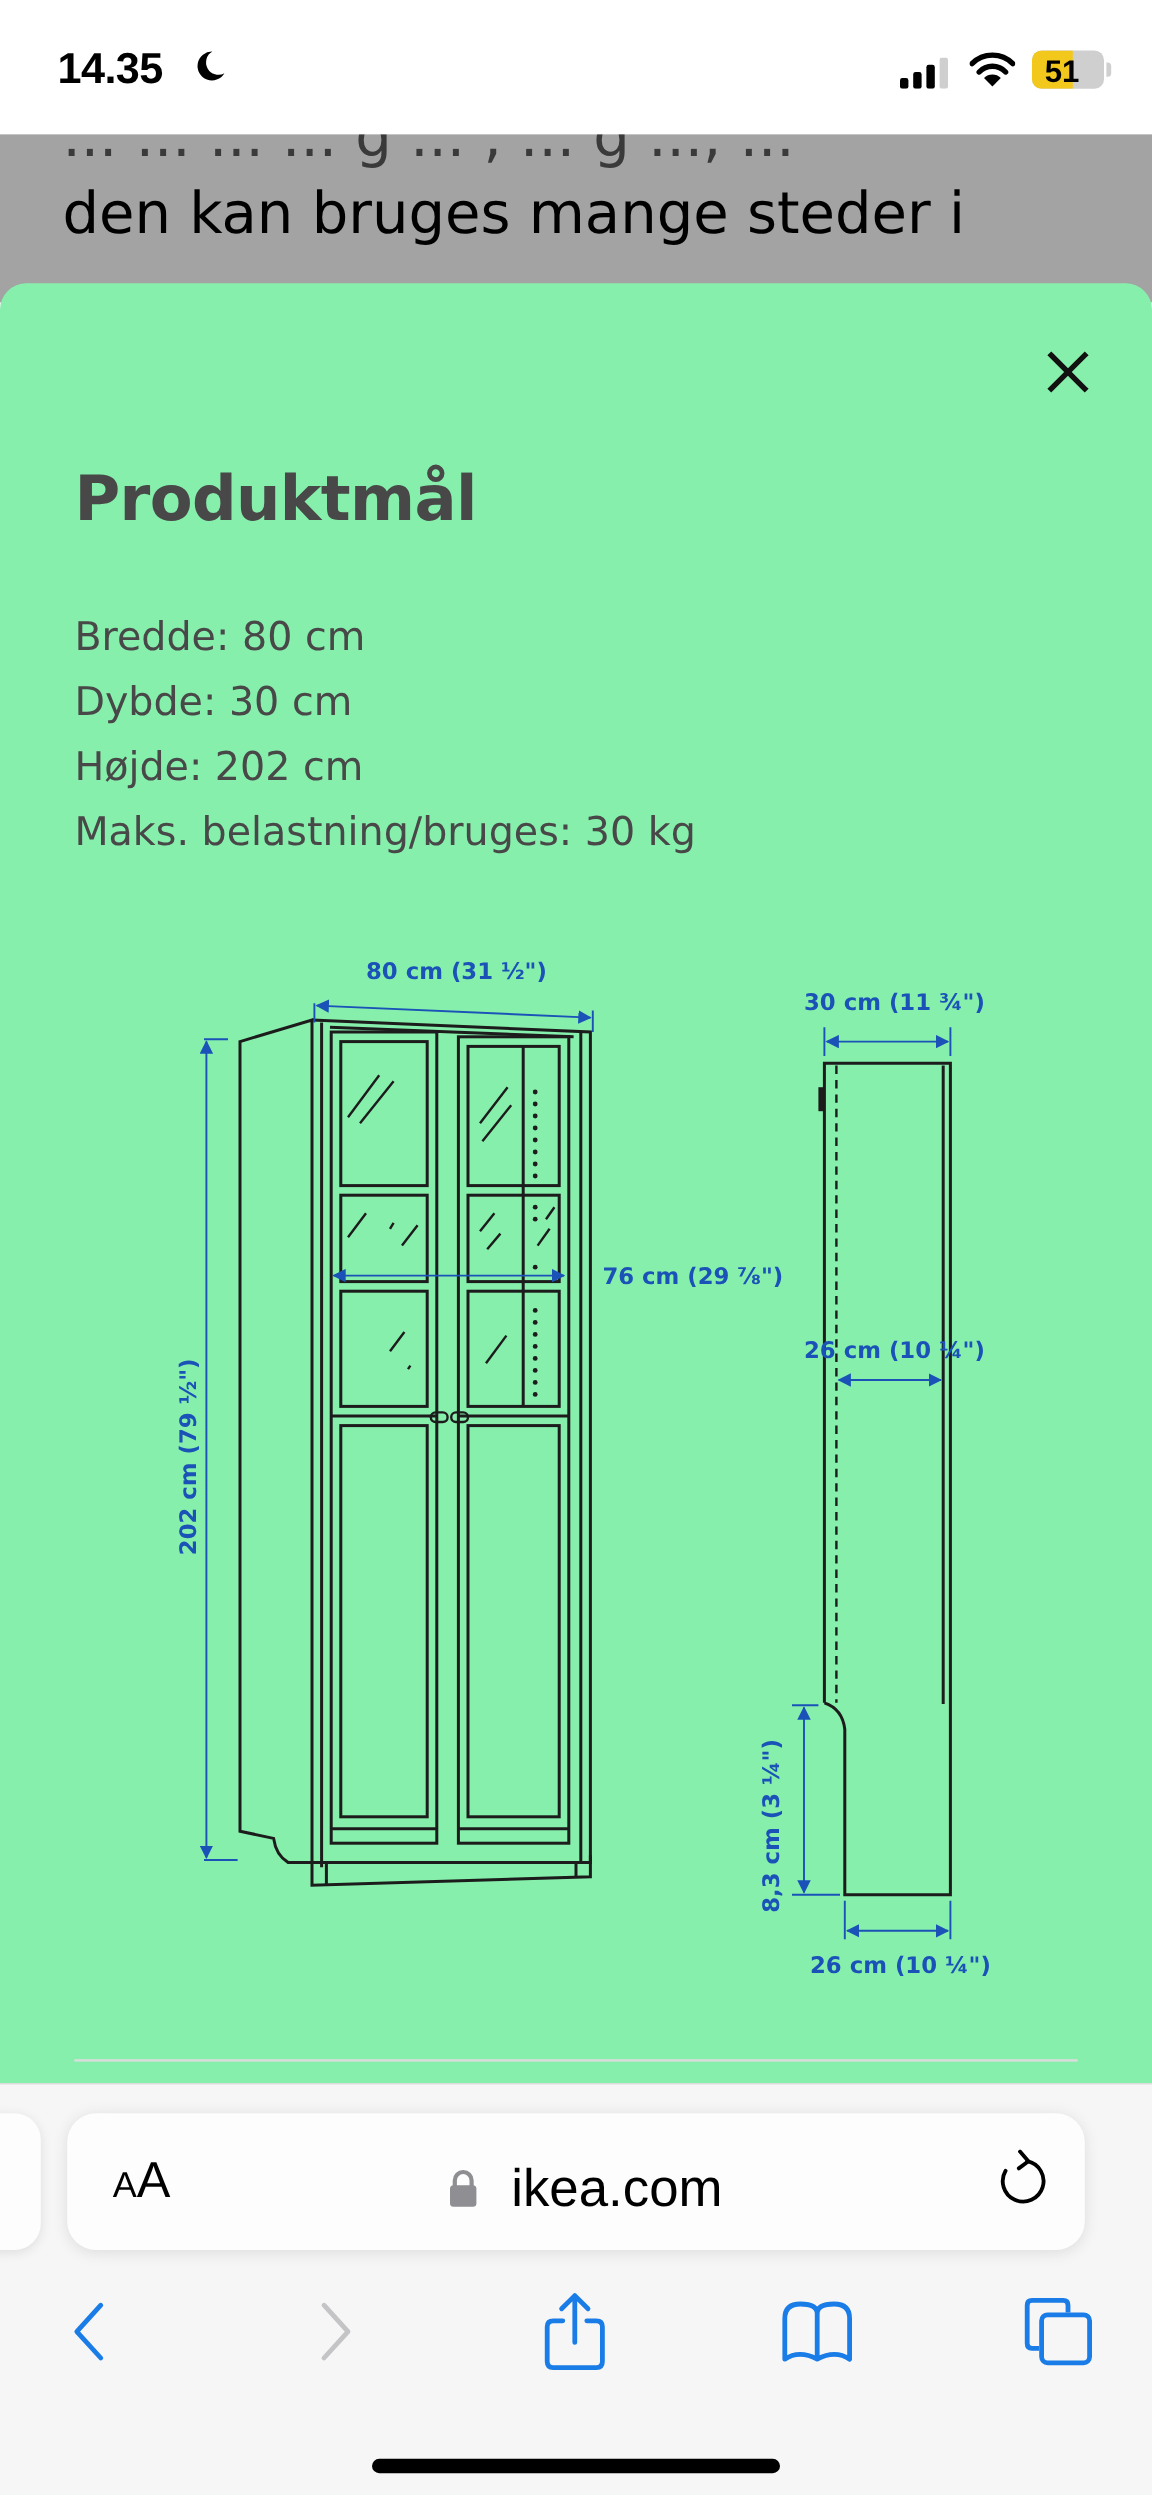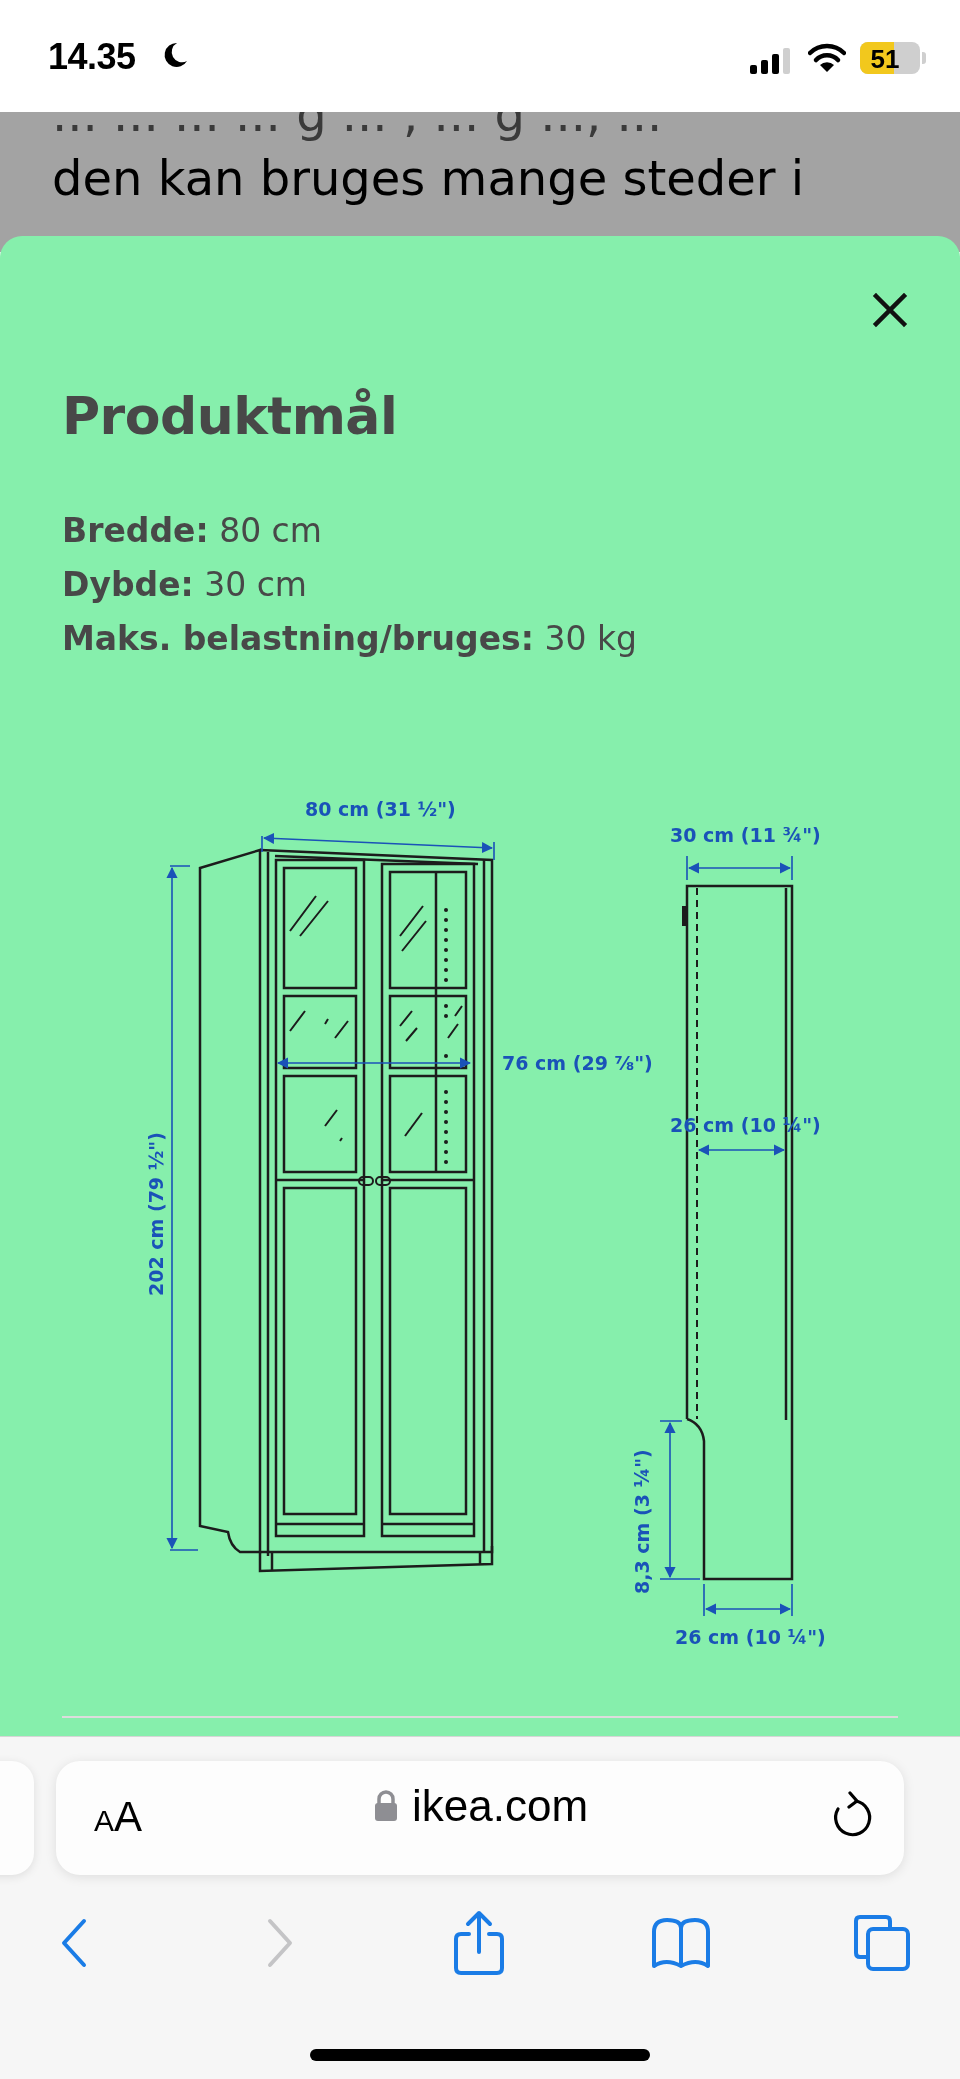--- a/index.html
+++ b/index.html
@@ -21,35 +21,35 @@
   .backdrop { position: absolute; left: 0; top: 112px; width: 960px; height: 140px; background: #a3a3a3; overflow: hidden; }
   .backdrop-text-prev { position: absolute; left: 52px; top: -26px; font-size: 48px; color: #3a3a3a; white-space: nowrap; }
   .backdrop-text { position: absolute; left: 52px; top: 38px; font-size: 48px; color: #000000; white-space: nowrap; }
 
   
   .sheet { position: absolute; left: 0; top: 236px; width: 960px; height: 1500px; background: #86efac; border-radius: 22px 22px 0 0; }
   .close-btn { position: absolute; right: 40px; top: 44px; width: 60px; height: 60px; display: flex; align-items: center; justify-content: center; cursor: pointer; }
   .title { position: absolute; left: 62px; top: 150px; font-family: "DejaVu Sans", sans-serif; font-weight: 700; font-size: 52px; color: #484848; letter-spacing: -0.5px; }
   .dims { position: absolute; left: 62px; top: 268px; }
   .dim-row { font-size: 33px; line-height: 54px; color: #484848; white-space: nowrap; }
-  .dim-row b { font-weight: 700; }
+  .dim-row b { font-weight: 400; }
 
   .drawing { position: absolute; left: 130px; top: 540px; width: 780px; height: 1080px; }
   .dim-label { font-family: "DejaVu Sans", sans-serif; font-weight: 700; font-size: 19px; fill: #1a52b8; }
 
   .sheet-divider { position: absolute; left: 62px; right: 62px; top: 1480px; height: 2px; background: #dcdcdc; }
 
   
   .toolbar { position: absolute; left: 0; top: 1736px; width: 960px; height: 343px; background: #f6f6f6; border-top: 1px solid #d6d6d6; }
   .prev-tab-stub { position: absolute; left: -30px; top: 24px; width: 64px; height: 114px; border-radius: 22px; background: #fdfdfd; box-shadow: 0 2px 10px rgba(0,0,0,0.10); }
   .urlbar { position: absolute; left: 56px; top: 24px; width: 848px; height: 114px; border-radius: 24px; background: #fdfdfd; box-shadow: 0 2px 12px rgba(0,0,0,0.10); padding-left: 29px; }
   .aa-btn { position: absolute; left: 38px; top: 32px; font-family: "Liberation Sans", sans-serif; color: #000; cursor: pointer; }
   .aa-small { font-size: 30px; }
   .aa-big { font-size: 42px; }
-  .url-wrap { position: absolute; left: 318px; top: 20px; display: flex; align-items: center; gap: 14px; justify-content: flex-end; }
+  .url-wrap { position: absolute; left: 318px; top: 38px; display: flex; align-items: center; gap: 28px; justify-content: flex-end; }
   .url-text { font-family: "Liberation Sans", sans-serif; font-size: 44px; color: #000; }
   .reload-btn { position: absolute; right: 28px; top: 30px; width: 50px; height: 54px; cursor: pointer; }
 
   .nav-row { position: absolute; left: 0; top: 166px; width: 960px; height: 80px; }
   .nav-btn { position: absolute; top: 0; width: 70px; height: 80px; display: flex; align-items: center; justify-content: center; cursor: pointer; }
   .home-indicator { position: absolute; left: 310px; top: 312px; width: 340px; height: 12px; border-radius: 6px; background: #000; }
 </style>
 </head>
 <body>
 
@@ -86,20 +86,21 @@
     <svg width="36" height="36" viewBox="0 0 36 36">
       <path d="M4 4 L32 32 M32 4 L4 32" stroke="#111" stroke-width="4.5" stroke-linecap="square"></path>
     </svg>
   </div>
 
   <h1 class="title">Produktmål</h1>
 
   <div class="dims">
     <div class="dim-row"><b>Bredde:</b> <span>80 cm</span></div>
     <div class="dim-row"><b>Dybde:</b> <span>30 cm</span></div>
+    <div class="dim-row"><b>Højde:</b> <span>202 cm</span></div>
     <div class="dim-row"><b>Maks. belastning/bruges:</b> <span>30 kg</span></div>
   </div>
 
   <svg class="drawing" viewBox="0 0 780 1080" width="780" height="1080">
     <defs>
       <marker id="arr" viewBox="0 0 10 10" refX="9" refY="5" markerWidth="7" markerHeight="7" orient="auto-start-reverse">
         <path d="M0 0 L10 5 L0 10 Z" fill="#1a52b8"></path>
       </marker>
     </defs>
 

